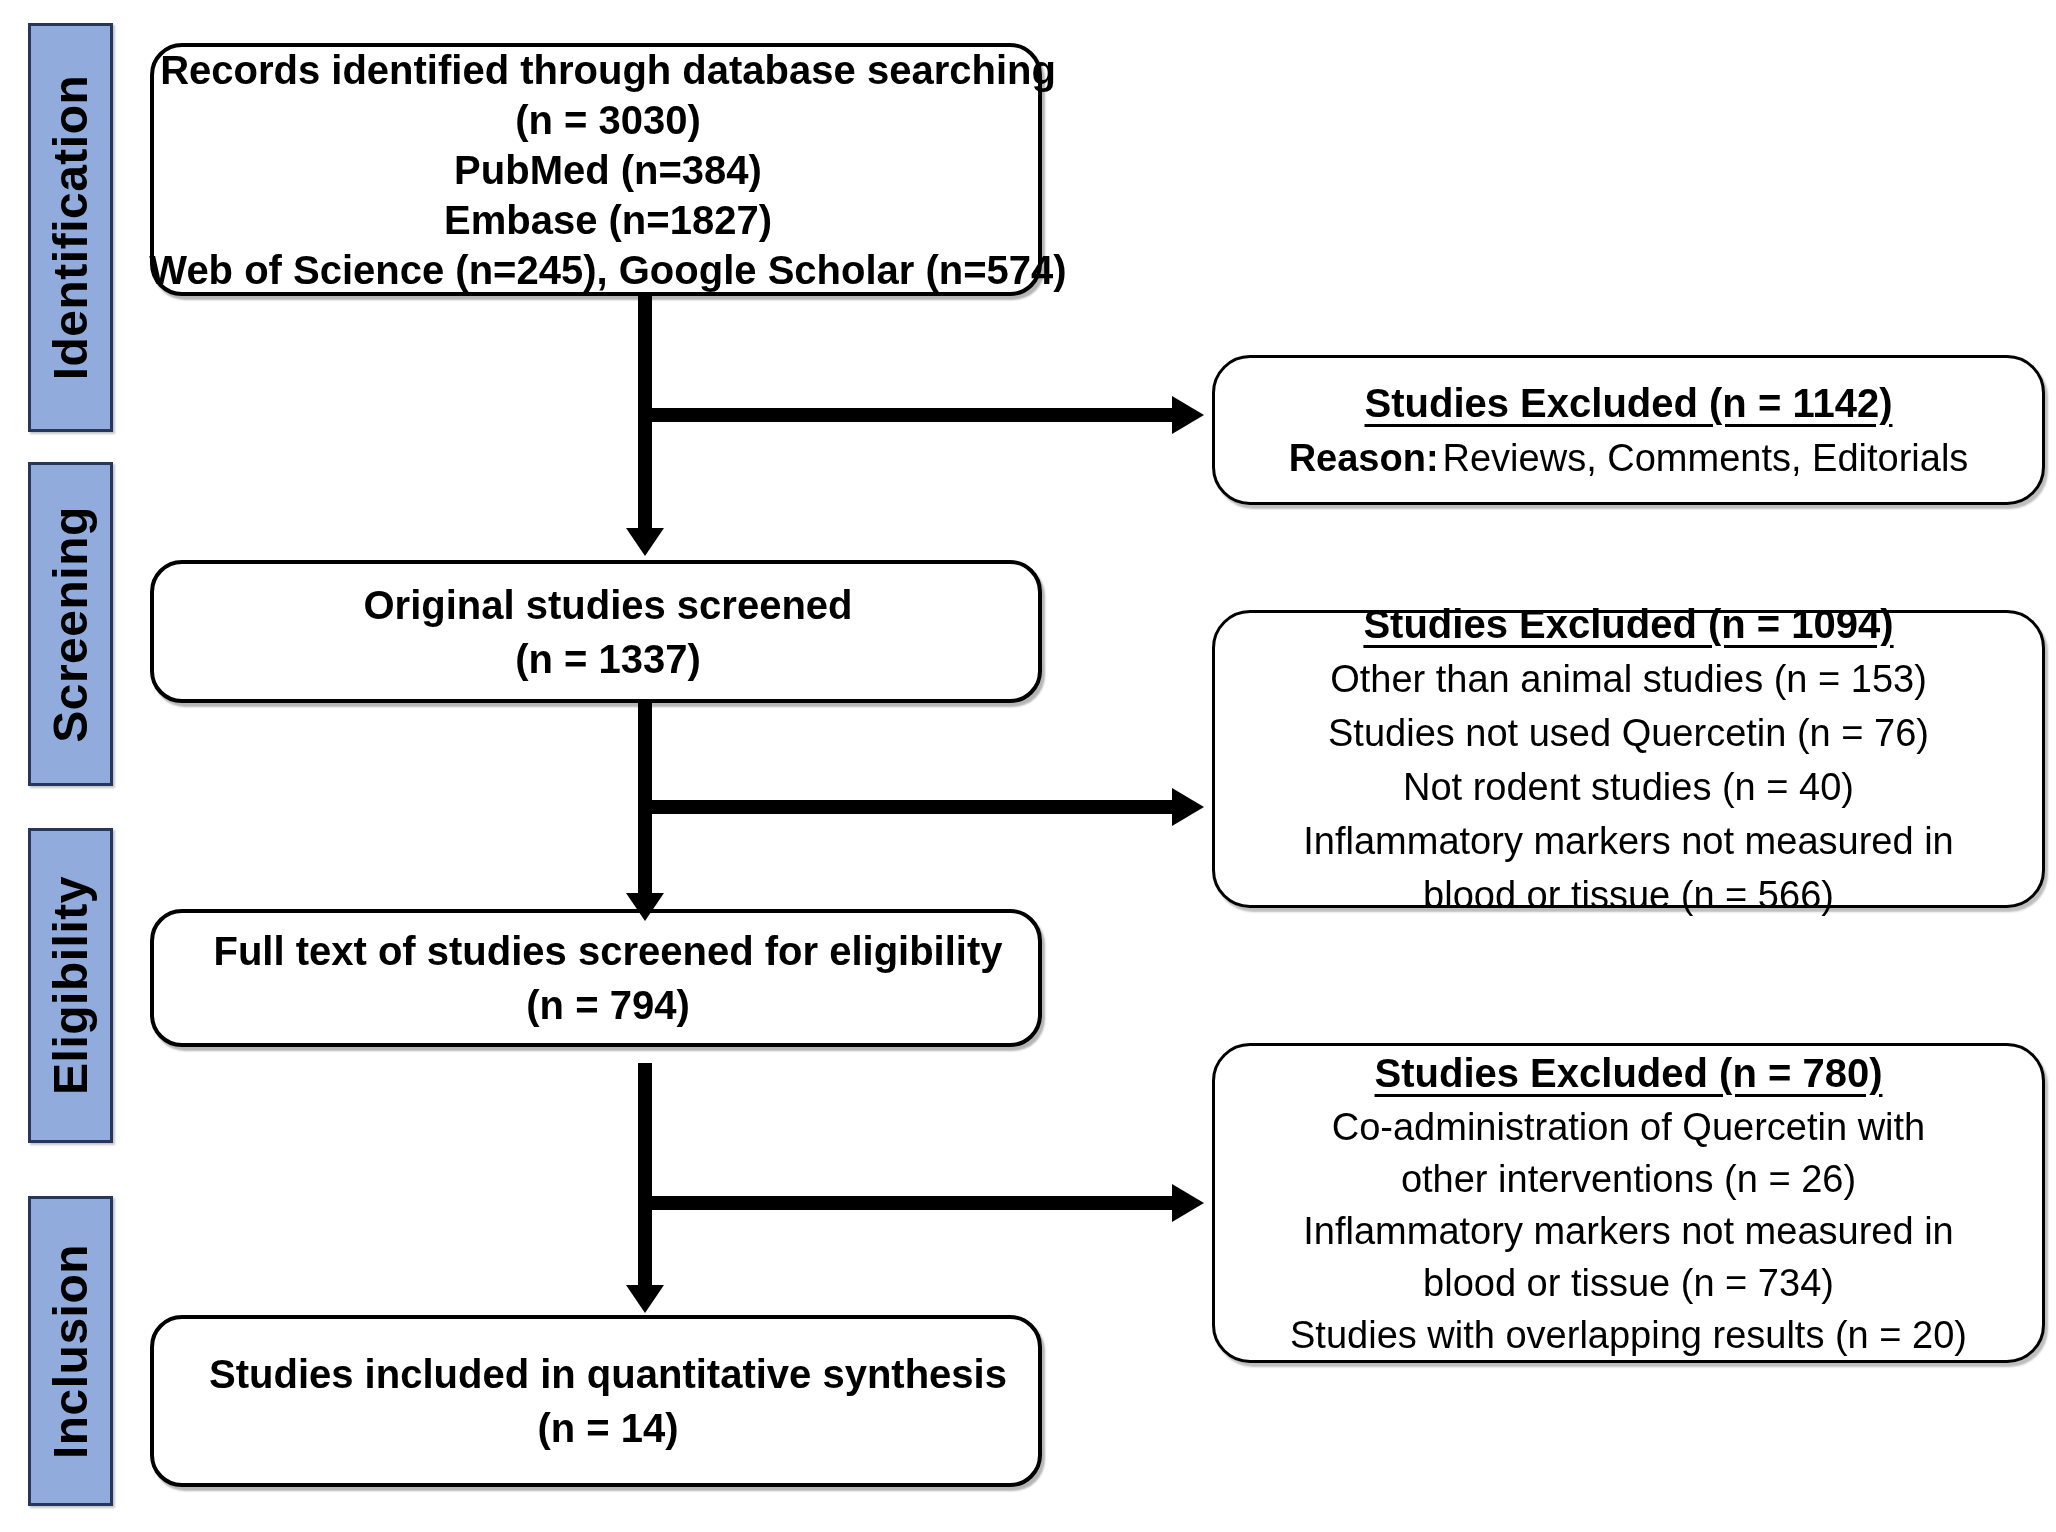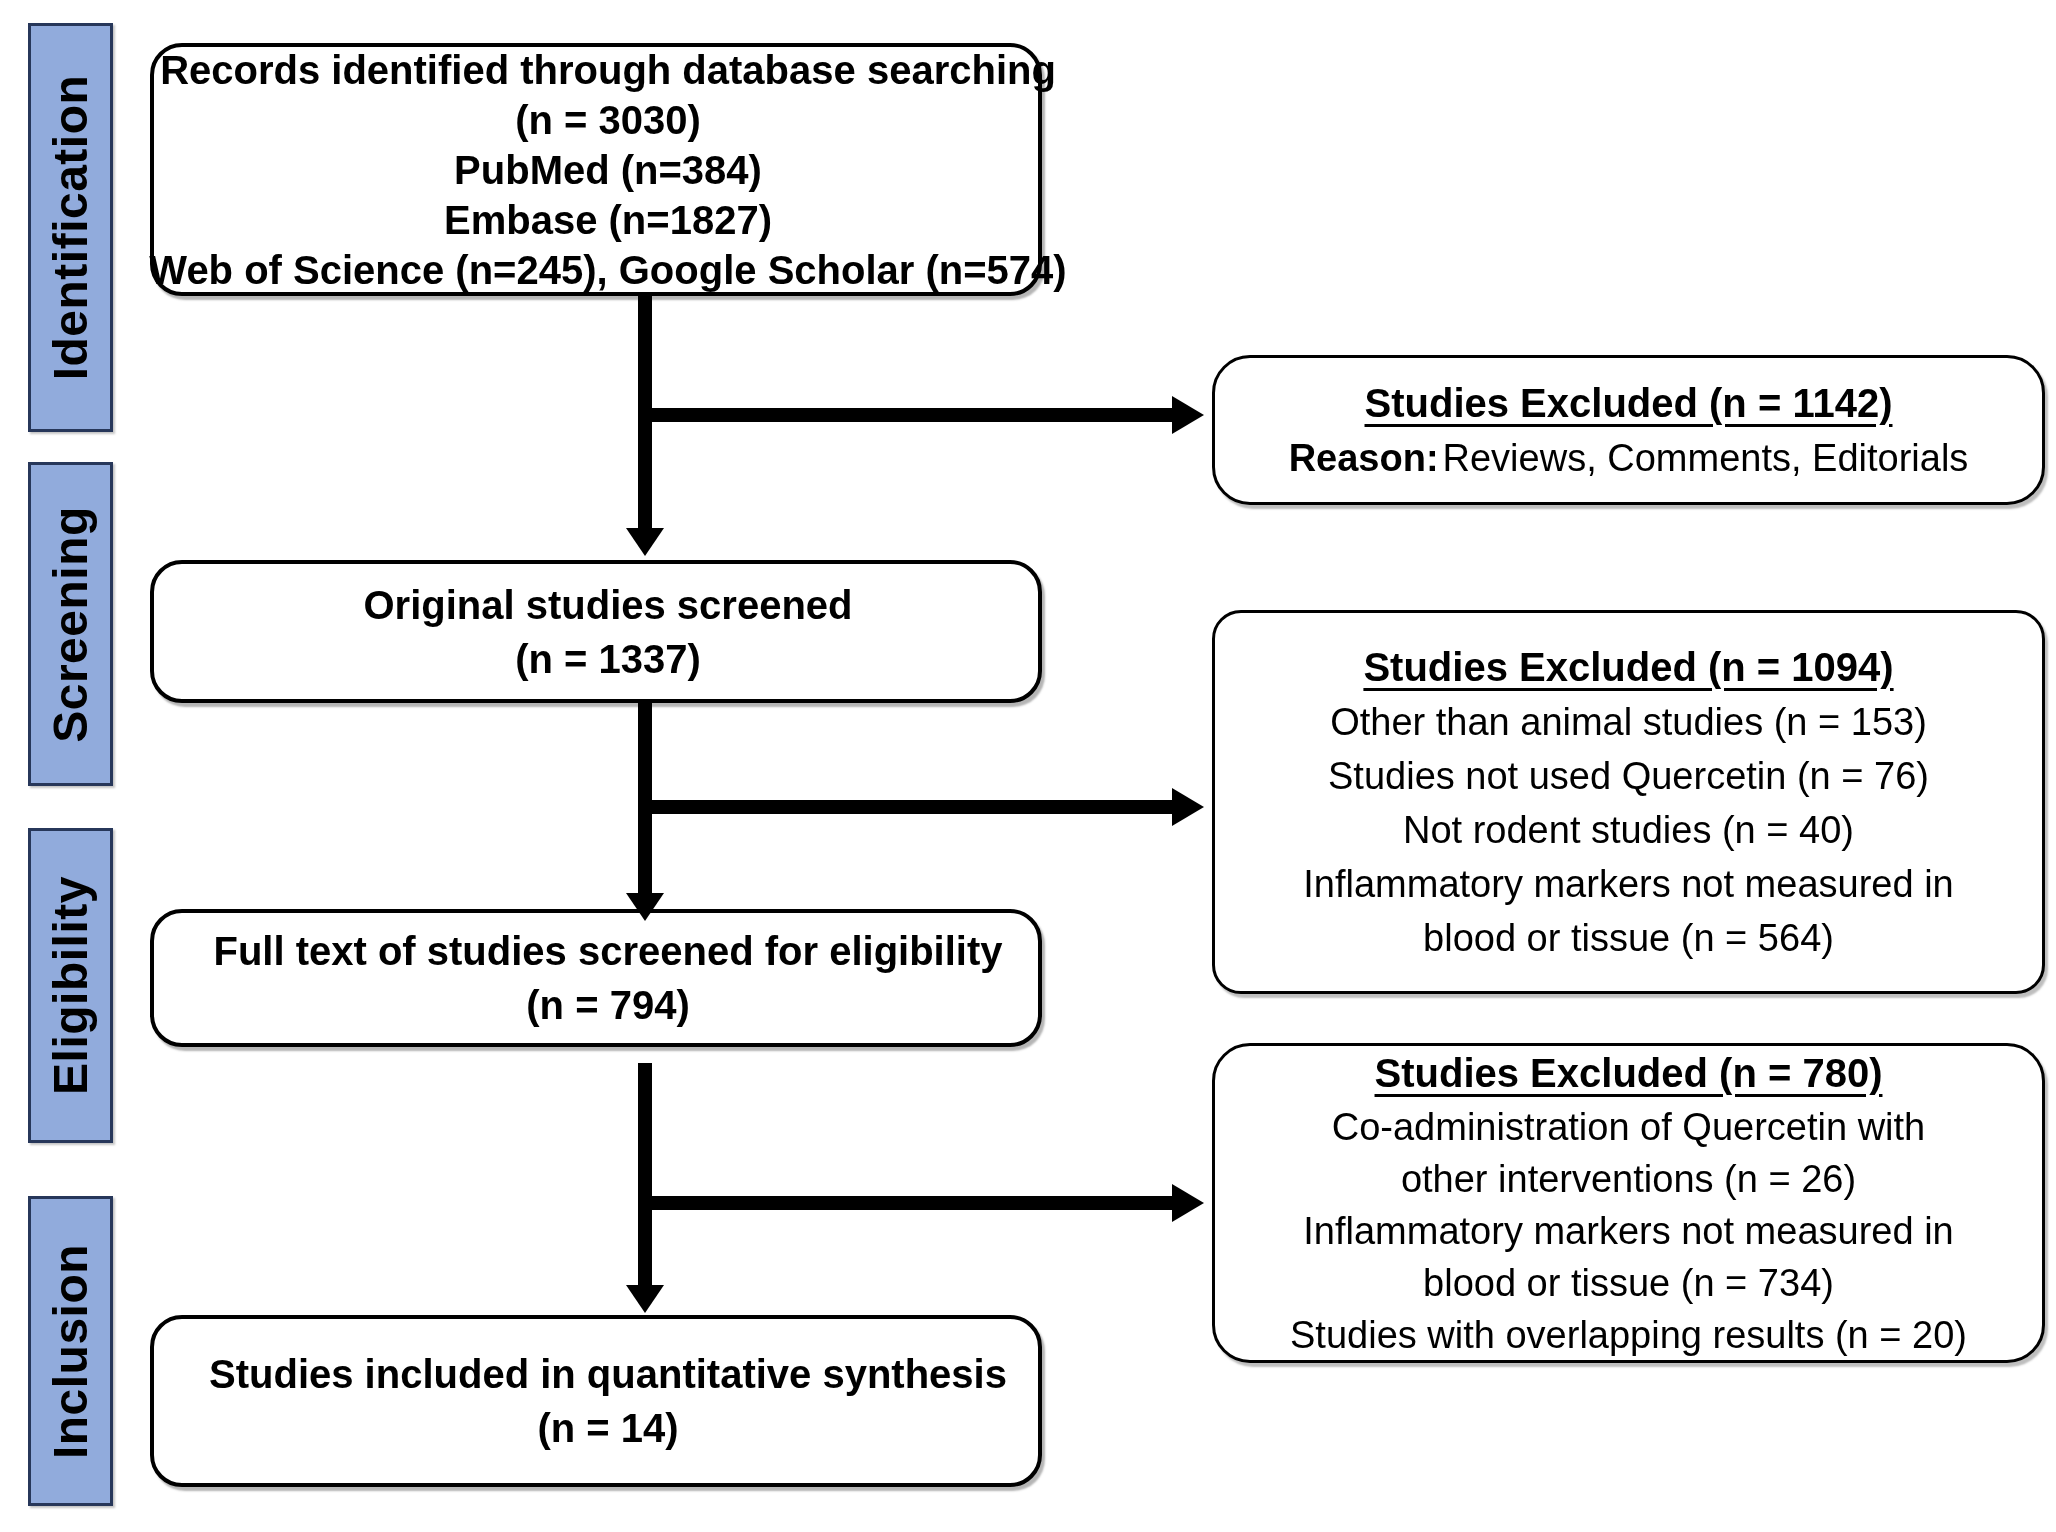--- a/index.html
+++ b/index.html
@@ -83,21 +83,21 @@
     box-sizing: border-box;
     display: flex;
     flex-direction: column;
     align-items: center;
     justify-content: center;
     text-align: left;
     box-shadow: 3px 4px 2px rgba(70,70,70,0.35);
     padding: 6px 20px;
   }
   .excl.e1 { top: 355px;  height: 150px; }
-  .excl.e2 { top: 610px;  height: 384px; border-radius: 29px; }
+  .excl.e2 { top: 610px;  height: 298px; }
   .excl.e3 { top: 1043px; height: 320px; }
   .excl-title {
     font-size: 40px;
     font-weight: bold;
     line-height: 55px;
     text-decoration: underline;
     text-decoration-thickness: 3px;
     text-underline-offset: 7px;
     white-space: nowrap;
   }
@@ -215,21 +215,21 @@
       <span class="bold">Reason:</span><span class="reason-text">Reviews, Comments, Editorials</span>
     </div>
   </div>
 
   <div class="excl e2">
     <div class="excl-title">Studies Excluded (n = 1094)</div>
     <div class="excl-line">Other than animal studies (n = 153)</div>
     <div class="excl-line">Studies not used Quercetin (n = 76)</div>
     <div class="excl-line">Not rodent studies (n = 40)</div>
     <div class="excl-line">Inflammatory markers not measured in</div>
-    <div class="excl-line">blood or tissue (n = 564)</div>
+    <div class="excl-line">blood or tissue (n = 566)</div>
   </div>
 
   <div class="excl e3">
     <div class="excl-title">Studies Excluded (n = 780)</div>
     <div class="excl-line">Co-administration of Quercetin with</div>
     <div class="excl-line">other interventions (n = 26)</div>
     <div class="excl-line">Inflammatory markers not measured in</div>
     <div class="excl-line">blood or tissue (n = 734)</div>
     <div class="excl-line">Studies with overlapping results (n = 20)</div>
   </div>

